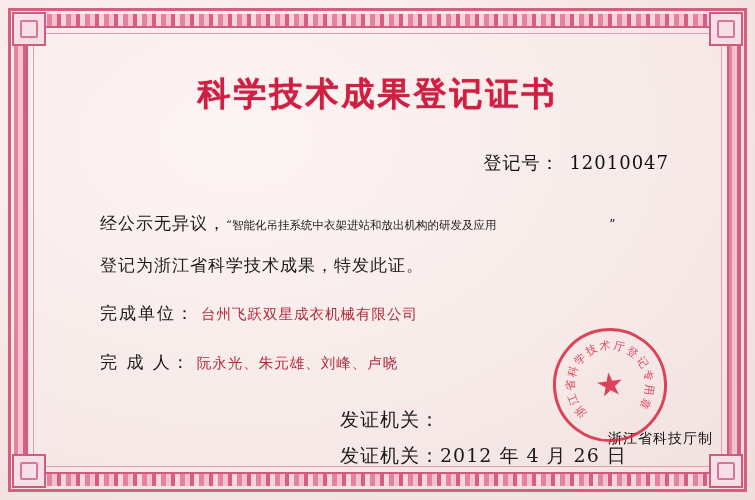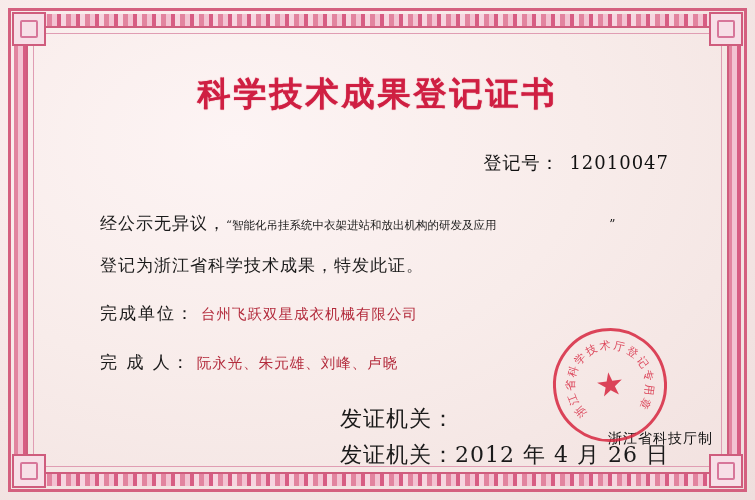--- a/index.html
+++ b/index.html
@@ -155,21 +155,21 @@
   .field-value {
     color: #b32b3c;
     font-size: 14.5px;
     letter-spacing: 1px;
     margin-left: 6px;
   }
 
   .lower-block {
     margin-top: 18px;
     padding-left: 300px;
-    font-size: 22px;
+    font-size: 19px;
     line-height: 36px;
     letter-spacing: 1px;
     position: relative;
   }
   .lower-block .row {
     white-space: nowrap;
   }
   .date-value {
     letter-spacing: 1px;
   }

